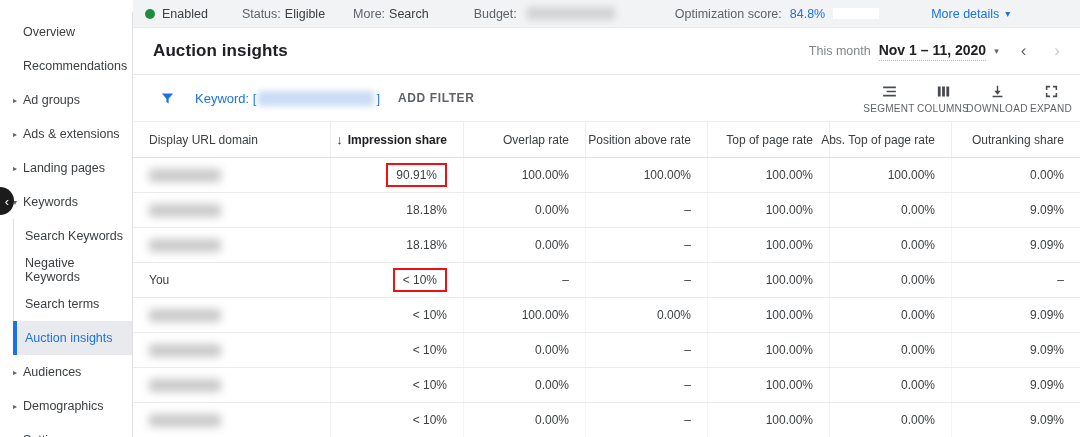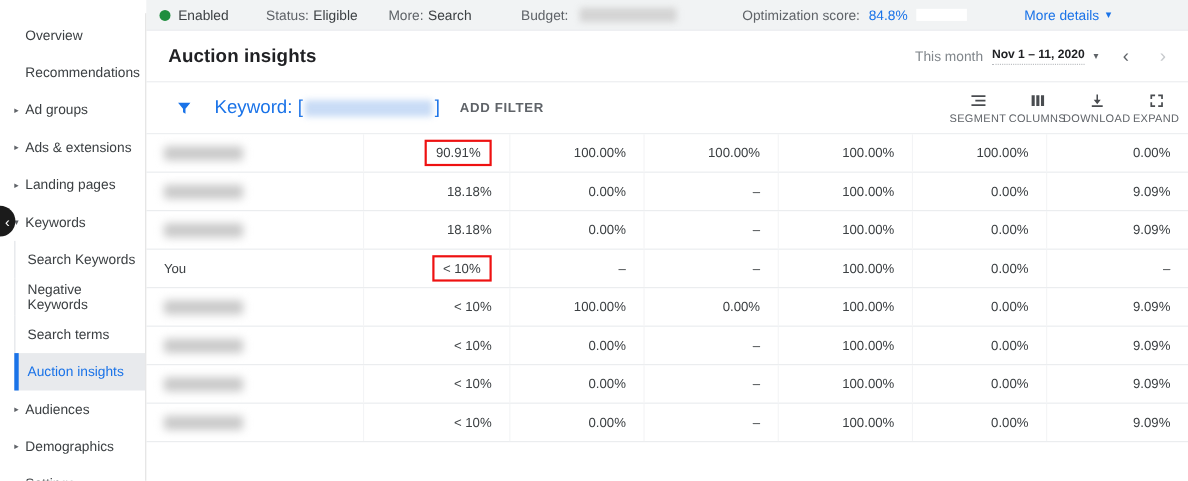--- a/index.html
+++ b/index.html
@@ -31,28 +31,28 @@
   .opt-val{color:var(--accent);margin-left:4px;font-weight:normal;}
   .opt-bar{width:46px;height:11px;background:#fff;margin-left:8px;position:relative;overflow:hidden;}
   .opt-fill{height:100%;background:var(--accent);}
   .more{color:var(--accent);display:flex;align-items:center;gap:6px;cursor:pointer;}
   .more .car{font-size:10px;}
 
   .titlebar{height:47px;background:#fff;border-bottom:1px solid #e4e6e9;display:flex;align-items:center;padding:0 20px;}
   .page-title{font-size:17px;font-weight:bold;color:var(--txt-dark);letter-spacing:.1px;}
   .daterange{margin-left:auto;display:flex;align-items:center;gap:8px;font-size:12.5px;}
   .dr-preset{color:var(--txt-faint);}
-  .dr-value{color:var(--txt-dark);font-weight:bold;font-size:11px;border-bottom:1px dotted #b6b9bd;padding-bottom:2px;cursor:pointer;}
+  .dr-value{color:var(--txt-dark);font-weight:bold;font-size:14px;border-bottom:1px dotted #b6b9bd;padding-bottom:2px;cursor:pointer;}
   .dr-caret{font-size:9px;color:var(--txt-gray);cursor:pointer;}
   .dr-prev{font-size:17px;color:var(--txt-gray);margin-left:14px;cursor:pointer;}
   .dr-next{font-size:17px;color:#c7cacd;margin-left:20px;cursor:pointer;}
 
   .filterbar{height:47px;background:#fff;border-bottom:1px solid #eceef0;display:flex;align-items:center;padding-left:27px;}
   .funnel{width:15px;height:15px;margin-right:20px;}
-  .kw{color:var(--accent);font-size:17px;display:flex;align-items:center;cursor:pointer;justify-content:space-between;}
+  .kw{color:var(--accent);font-size:13px;display:flex;align-items:center;cursor:pointer;justify-content:space-between;}
   .blur-kw{display:inline-block;width:116px;height:15px;background:#c9dcf6;filter:blur(3px);margin:0 2px;}
   .addfilter{margin-left:18px;color:var(--txt-gray);font-size:12px;font-weight:bold;letter-spacing:.6px;cursor:pointer;}
   .tools{margin-left:auto;display:flex;align-items:flex-start;gap:8px;padding-right:6px;}
   .tool{display:flex;flex-direction:column;align-items:center;width:46px;cursor:pointer;color:#494c50;}
   .tool svg{width:17px;height:17px;fill:#494c50;}
   .tool-label{font-size:10px;color:var(--txt-gray);margin-top:3px;letter-spacing:.3px;}
 
   .grid{display:grid;grid-template-columns:197px 133px 122px 122px 122px 122px 1fr;}
   .thead{height:36px;border-bottom:1px solid var(--border);font-size:12px;color:var(--txt);}
   .th{display:flex;align-items:center;justify-content:flex-end;padding-right:16px;border-left:1px solid #eceef0;white-space:nowrap;cursor:pointer;}
@@ -199,20 +199,32 @@
       </div>
       <div class="tool">
         <svg viewBox="0 0 24 24">
             <path d="M4 4h6v2.2H6.2V10H4zM14 4h6v6h-2.2V6.2H14zM4 14h2.2v3.8H10V20H4zM17.8 14H20v6h-6v-2.2h3.8z"></path>
           </svg>
         <span class="tool-label">EXPAND</span>
       </div>
     </div>
   </div>
 
+  <div class="grid thead">
+    <div class="th first">Display URL domain</div>
+    <div class="th sorted">
+      <span class="sort-ic">↓</span>
+      <span>Impression share</span>
+    </div>
+    <div class="th">Overlap rate</div>
+    <div class="th">Position above rate</div>
+    <div class="th">Top of page rate</div>
+    <div class="th">Abs. Top of page rate</div>
+    <div class="th">Outranking share</div>
+  </div>
 
   <div id="table-body">
       <div class="grid trow">
       <div class="tcell domain">
           <span class="blur-blob"></span>
         </div>
     <div class="tcell num">
           <span class="redbox">90.91%</span>
         </div>
         <div class="tcell num">100.00%</div>

